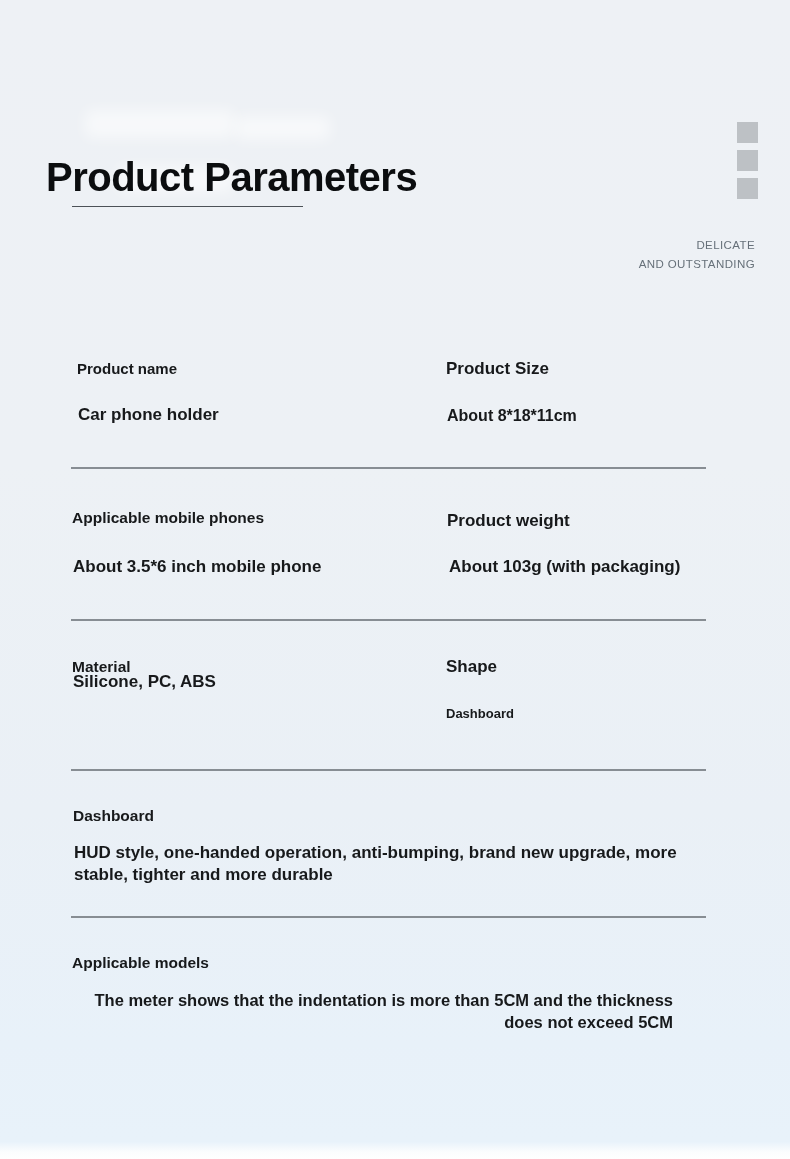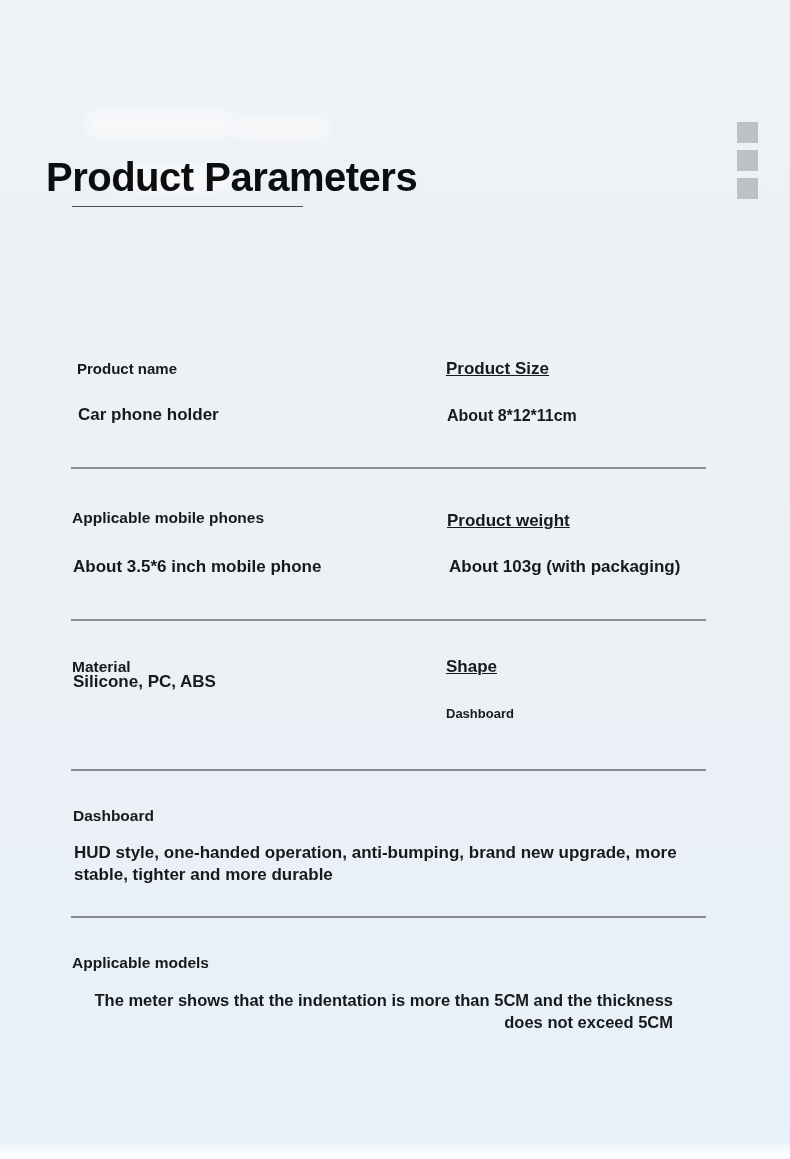--- a/index.html
+++ b/index.html
@@ -36,21 +36,21 @@
   .sq{display:block;width:21px;height:21px;margin-bottom:7px;background:#bdc1c5;}
   .tagline{
     position:absolute;top:236px;right:35px;
     text-align:right;font-size:11.5px;line-height:19px;
     color:#667079;letter-spacing:0.4px;white-space:nowrap;
   }
 
   .t{position:absolute;font-weight:bold;white-space:nowrap;color:#17191b;}
   .lbl   {font-size:15.5px;}
   .lbl-sm{font-size:15px;}
-  .lbl-lg{font-size:17px;text-decoration:underline;}
+  .lbl-lg{font-size:17px;}
   .val   {font-size:17px;}
   .val-md{font-size:16px;}
   .val-sm{font-size:13px;}
   .wrap{white-space:normal;line-height:21.5px;}
 
   .divider{position:absolute;left:71px;width:635px;height:2px;background:#878d93;}
   .d1{top:467px;} .d2{top:619px;} .d3{top:769px;} .d4{top:916px;}
 </style>
 </head>
 <body>
@@ -63,25 +63,29 @@
 
   <h1 class="page-title">Product Parameters</h1>
   <div class="title-underline"></div>
 
   <div class="squares">
     <span class="sq"></span>
     <span class="sq"></span>
     <span class="sq"></span>
   </div>
 
+  <div class="tagline">
+    <div>DELICATE</div>
+    <div>AND OUTSTANDING</div>
+  </div>
 
   <div class="t lbl-sm" style="left:77px;top:360px;">Product name</div>
   <div class="t val" style="left:78px;top:405px;">Car phone holder</div>
   <div class="t lbl-lg" style="left:446px;top:359px;">Product Size</div>
-  <div class="t val-md" style="left:447px;top:407px;">About 8*12*11cm</div>
+  <div class="t val-md" style="left:447px;top:407px;">About 8*18*11cm</div>
   <div class="divider d1"></div>
 
   <div class="t lbl" style="left:72px;top:509px;">Applicable mobile phones</div>
   <div class="t val" style="left:73px;top:557px;">About 3.5*6 inch mobile phone</div>
   <div class="t lbl-lg" style="left:447px;top:511px;">Product weight</div>
   <div class="t val" style="left:449px;top:557px;">About 103g (with packaging)</div>
   <div class="divider d2"></div>
 
   <div class="t lbl" style="left:72px;top:658px;">Material</div>
   <div class="t val" style="left:73px;top:672px;">Silicone, PC, ABS</div>

